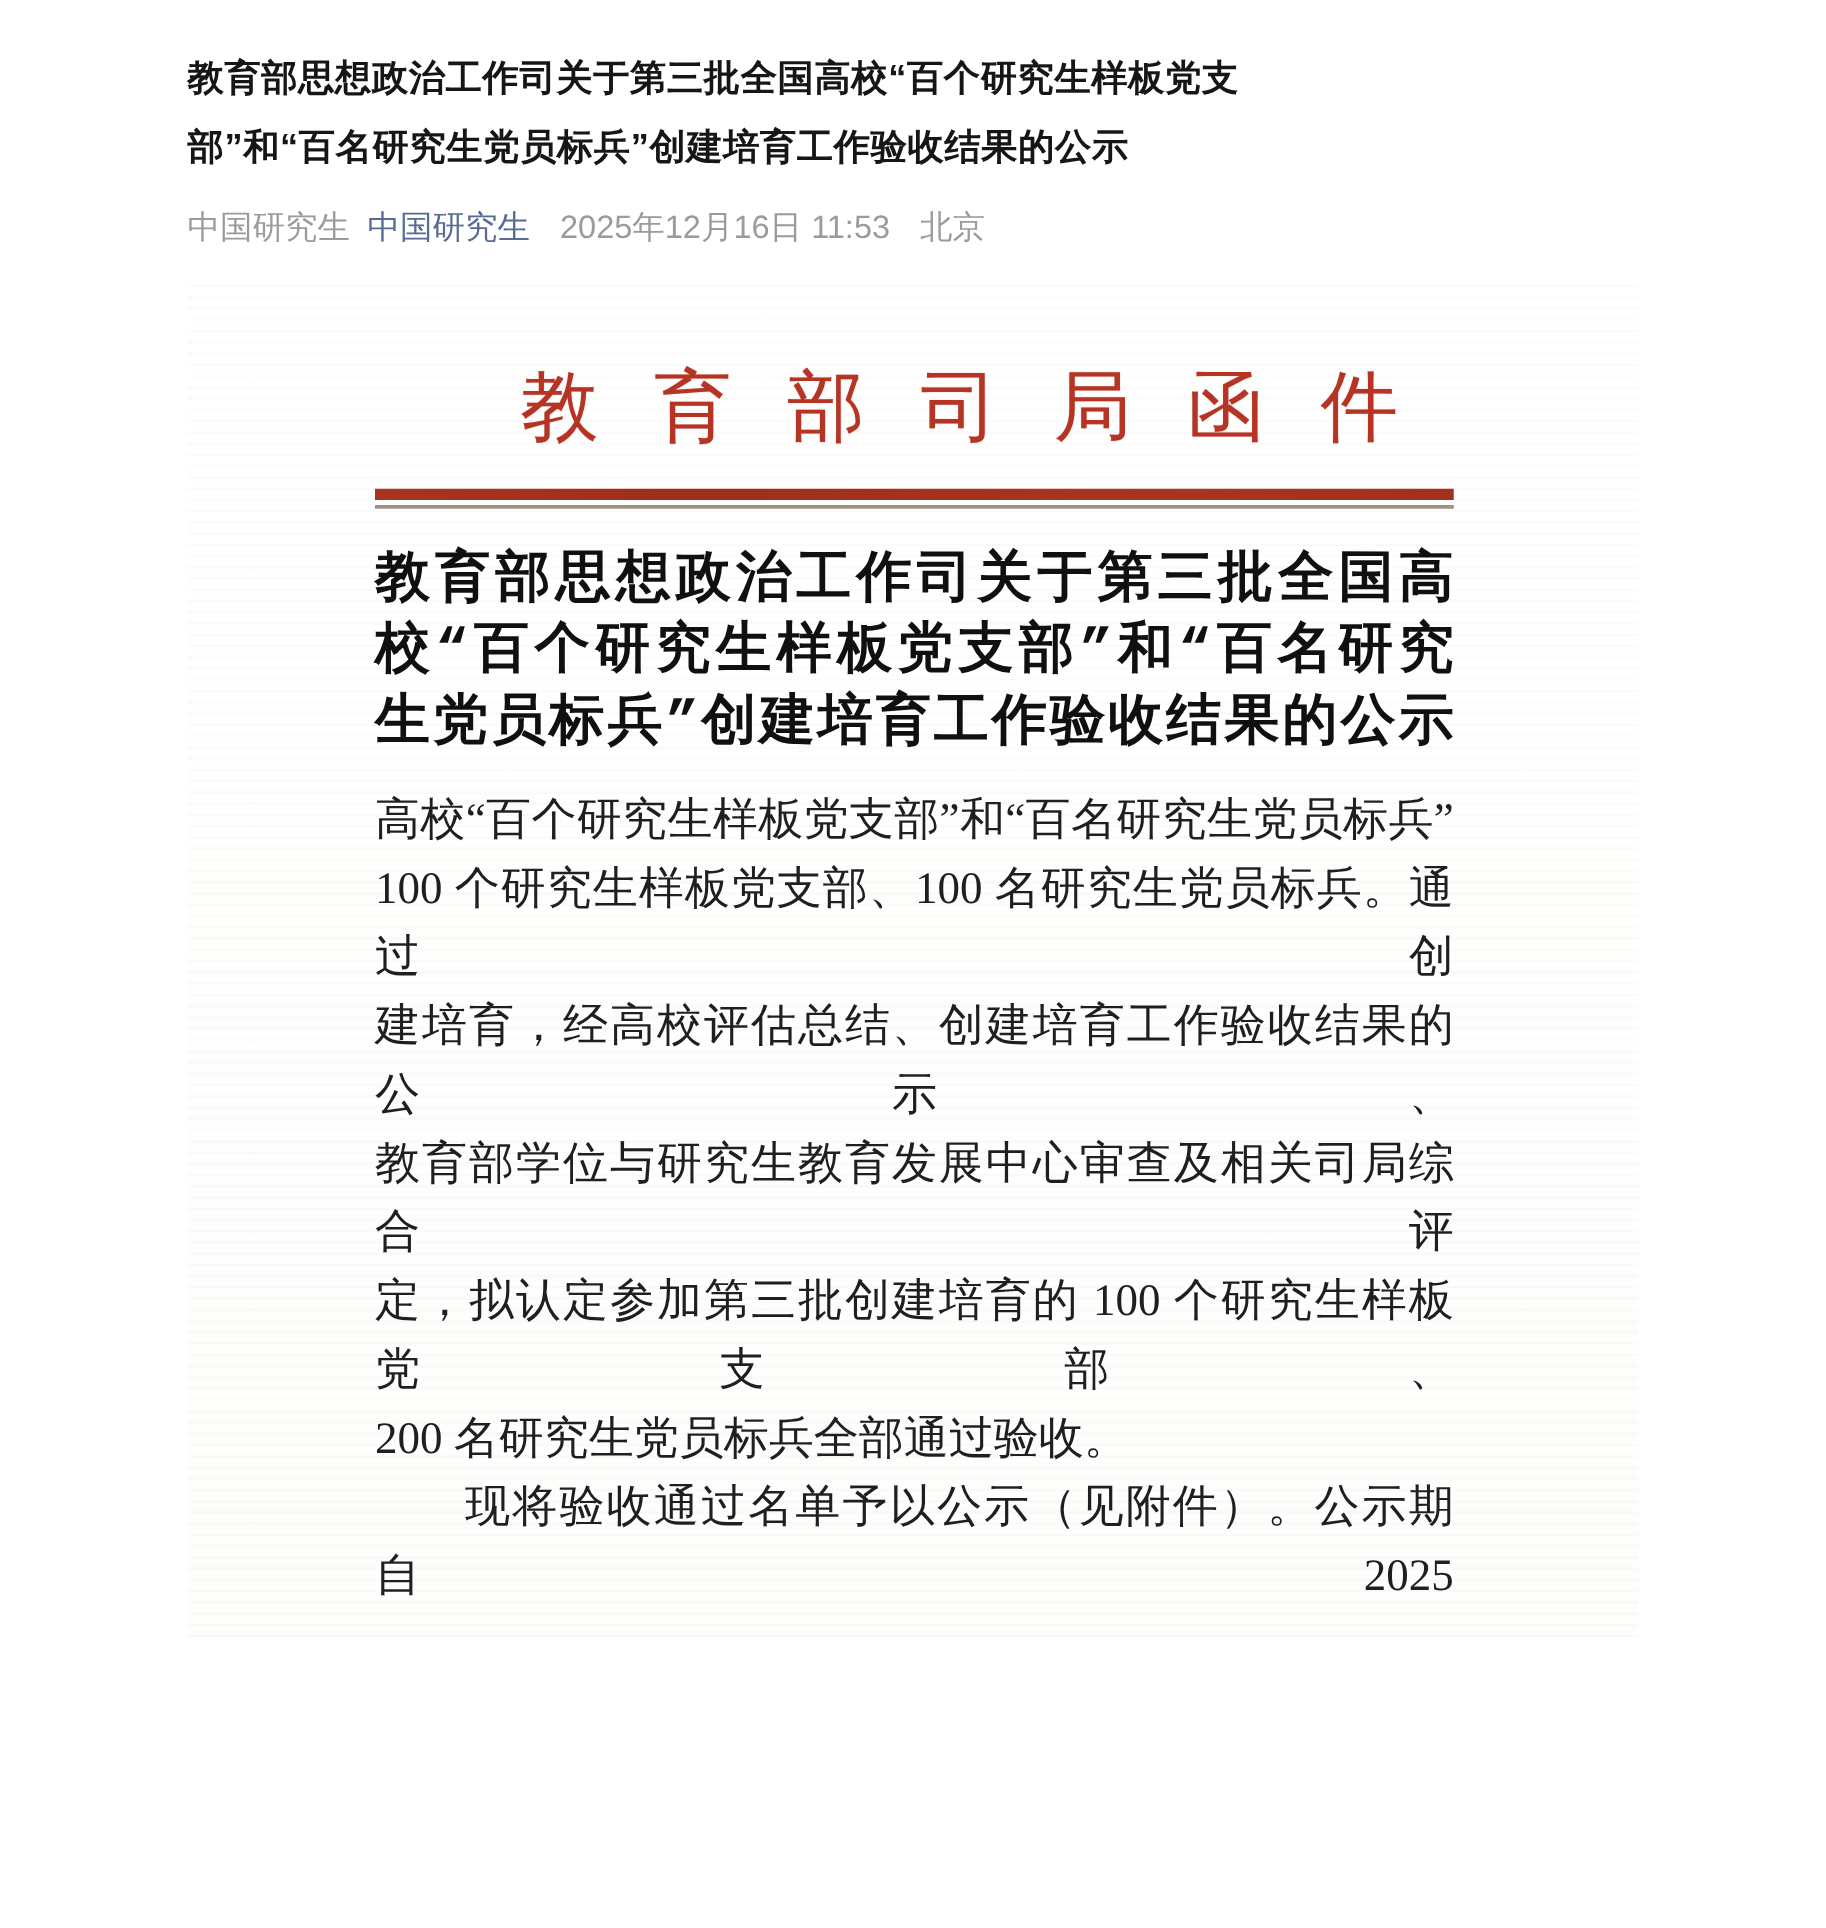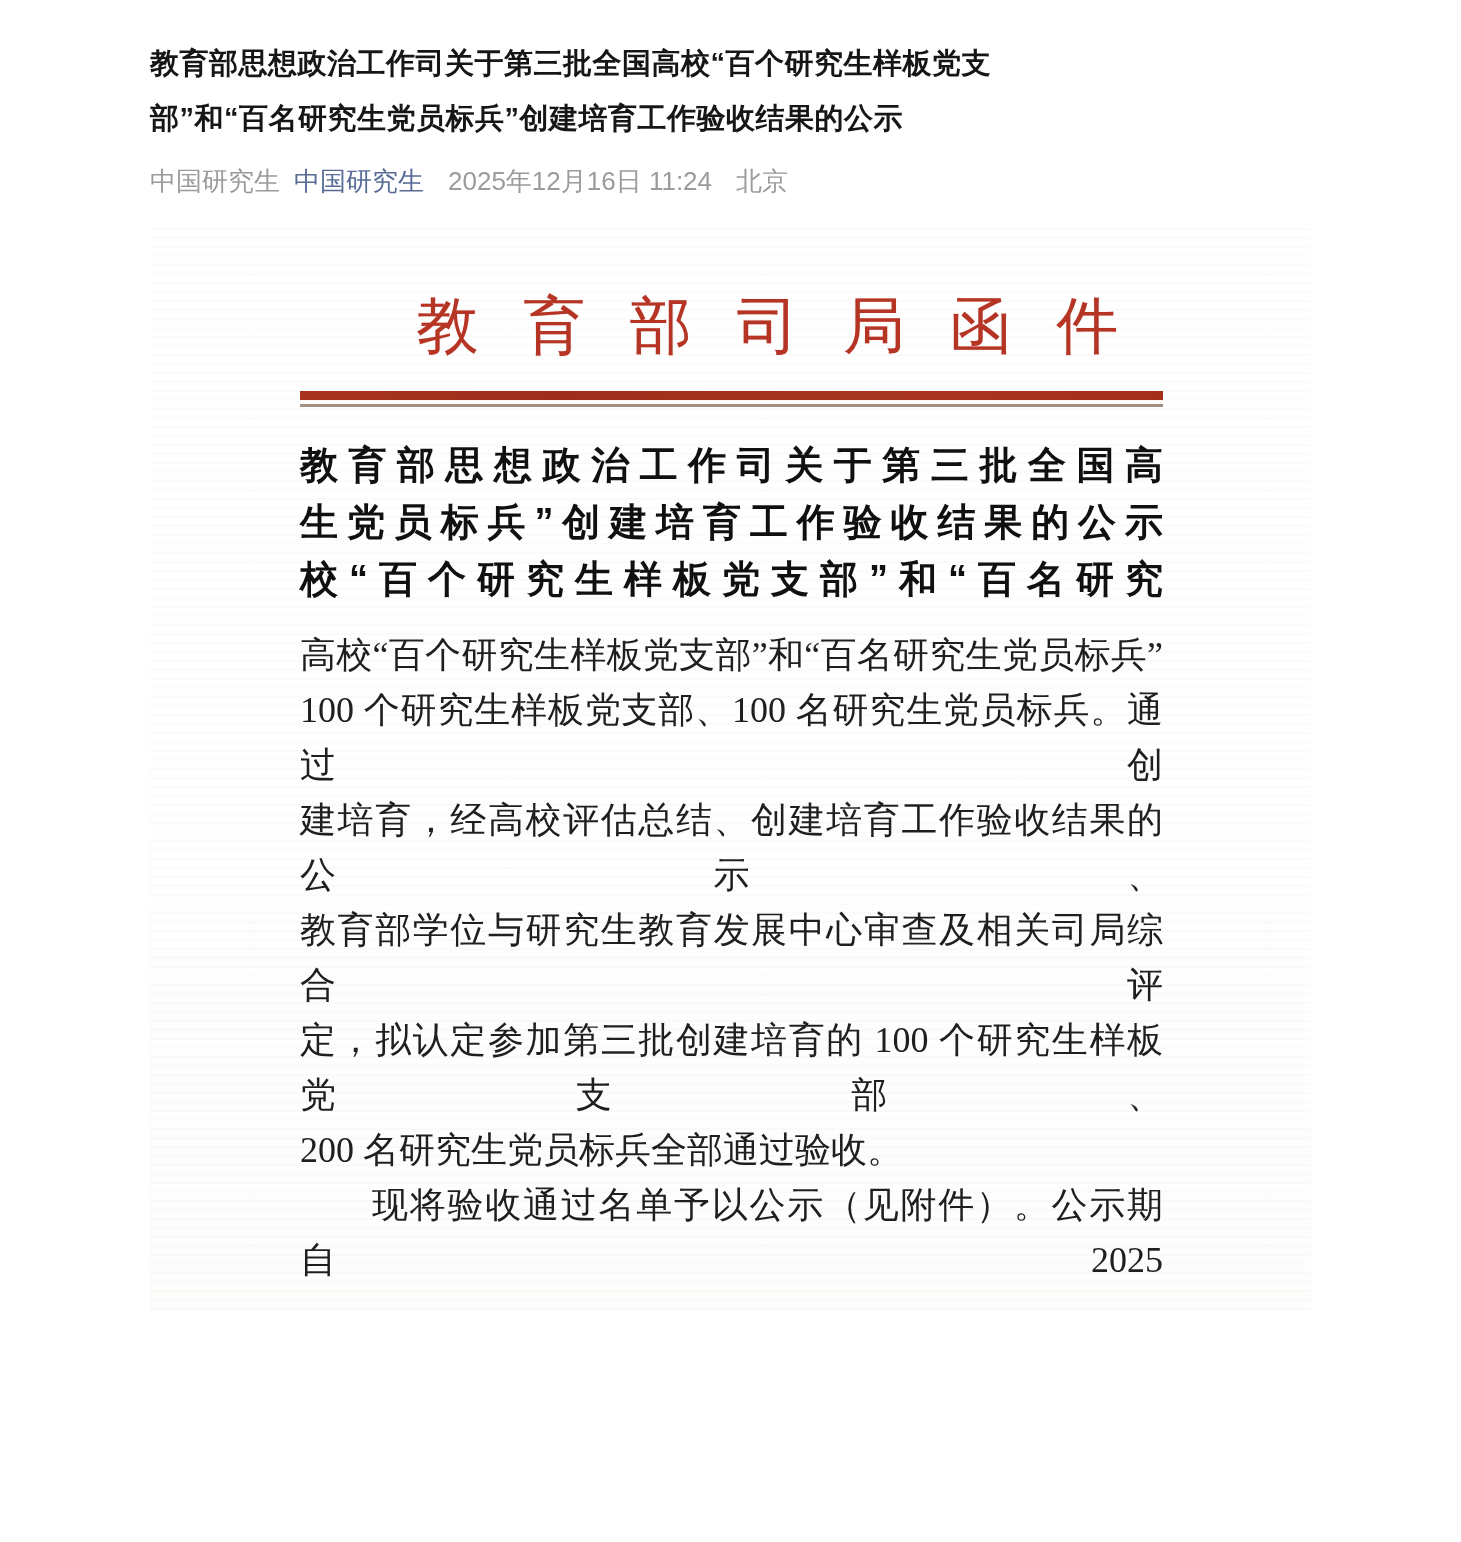--- a/index.html
+++ b/index.html
@@ -38,22 +38,22 @@
     font-size:62px;line-height:64px;font-weight:500;
     color:#b53424;text-align:right;
     letter-spacing:0.72em;text-indent:0.72em;
     text-shadow:0 0 1px rgba(181,52,36,0.35);
   }
   .rule-thick{margin-top:33px;height:9px;background:linear-gradient(90deg,#a8341f,#9d2f1c 30%,#a8361f 70%,#a2301d);}
   .rule-thin{margin-top:4px;height:3px;background:#8f7c6e;opacity:0.85;}
 
   .doc-title{margin-top:30px;}
   .doc-title-line{
-    font-family:Liberation Sans, sans-serif;
-    font-size:38px;line-height:57px;font-weight:700;color:#101010;
+    font-family:Liberation Mono, monospace;
+    font-size:44px;line-height:57px;font-weight:700;color:#101010;
     text-align:justify;text-align-last:justify;
   }
   .doc-body{margin-top:20px;}
   .doc-line{
     font-family:"Liberation Serif","DejaVu Serif",serif;
     font-size:36px;line-height:55px;color:#1f1f1f;
     text-align:justify;text-align-last:justify;
   }
   .doc-line.indent{text-indent:2em;}
   .doc-line.last{text-align-last:left;}
@@ -66,34 +66,34 @@
   <div class="article-title">
       <div class="article-title-line">教育部思想政治工作司关于第三批全国高校“百个研究生样板党支</div>
       <div class="article-title-line last">部”和“百名研究生党员标兵”创建培育工作验收结果的公示</div>
     </div>
 
   <div class="byline">
     <span>中国研究生</span>
     <span class="sep"></span>
     <span class="byline-account">中国研究生</span>
     <span class="sep-wide"></span>
-    <span>2025年12月16日 11:24</span>
+    <span>2025年12月16日 11:53</span>
     <span class="sep-wide"></span>
     <span>北京</span>
   </div>
 
   <div class="scan">
     <div class="letterhead">教育部司局函件</div>
     <div class="rule-thick"></div>
     <div class="rule-thin"></div>
 
     <div class="doc-title">
         <div class="doc-title-line">教育部思想政治工作司关于第三批全国高</div>
+        <div class="doc-title-line">校“百个研究生样板党支部”和“百名研究</div>
         <div class="doc-title-line last">生党员标兵”创建培育工作验收结果的公示</div>
-        <div class="doc-title-line">校“百个研究生样板党支部”和“百名研究</div>
       </div>
 
     <div class="doc-body">
       <div>
           <div class="doc-line">高校“百个研究生样板党支部”和“百名研究生党员标兵”</div>
           <div class="doc-line">100 个研究生样板党支部、100 名研究生党员标兵。通过创</div>
           <div class="doc-line">建培育，经高校评估总结、创建培育工作验收结果的公示、</div>
           <div class="doc-line">教育部学位与研究生教育发展中心审查及相关司局综合评</div>
           <div class="doc-line">定，拟认定参加第三批创建培育的 100 个研究生样板党支部、</div>
           <div class="doc-line last">200 名研究生党员标兵全部通过验收。</div>

